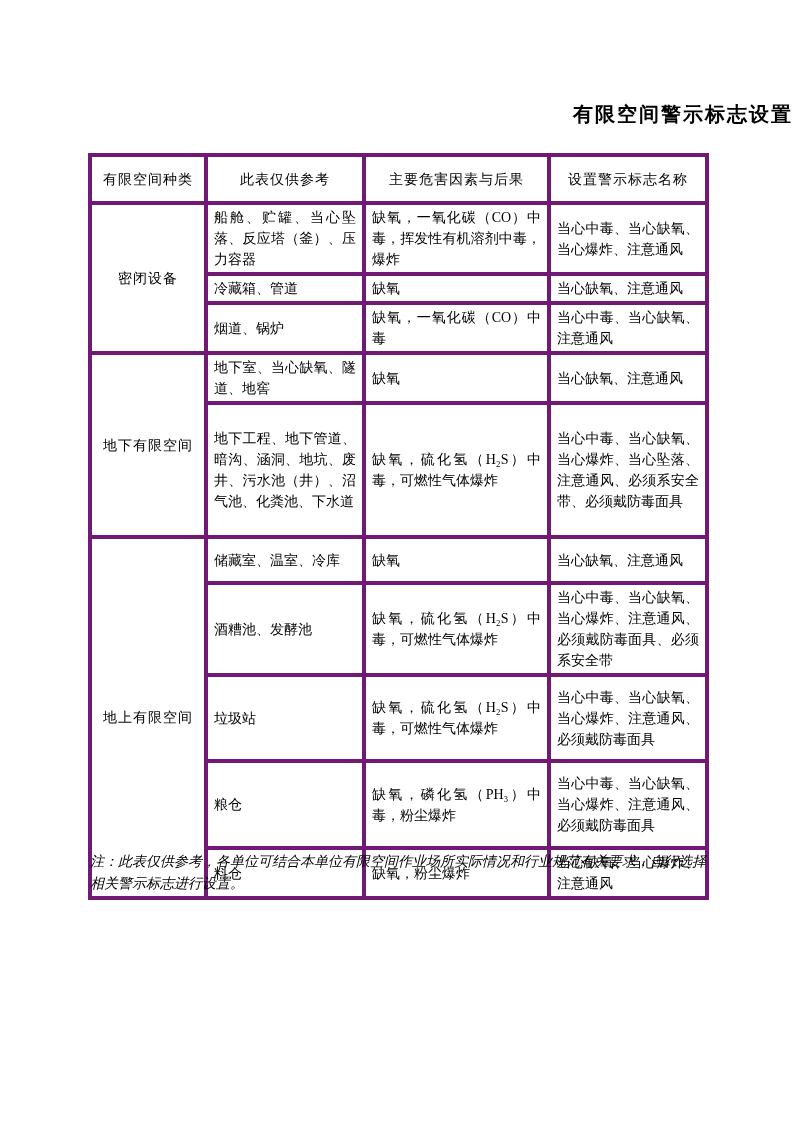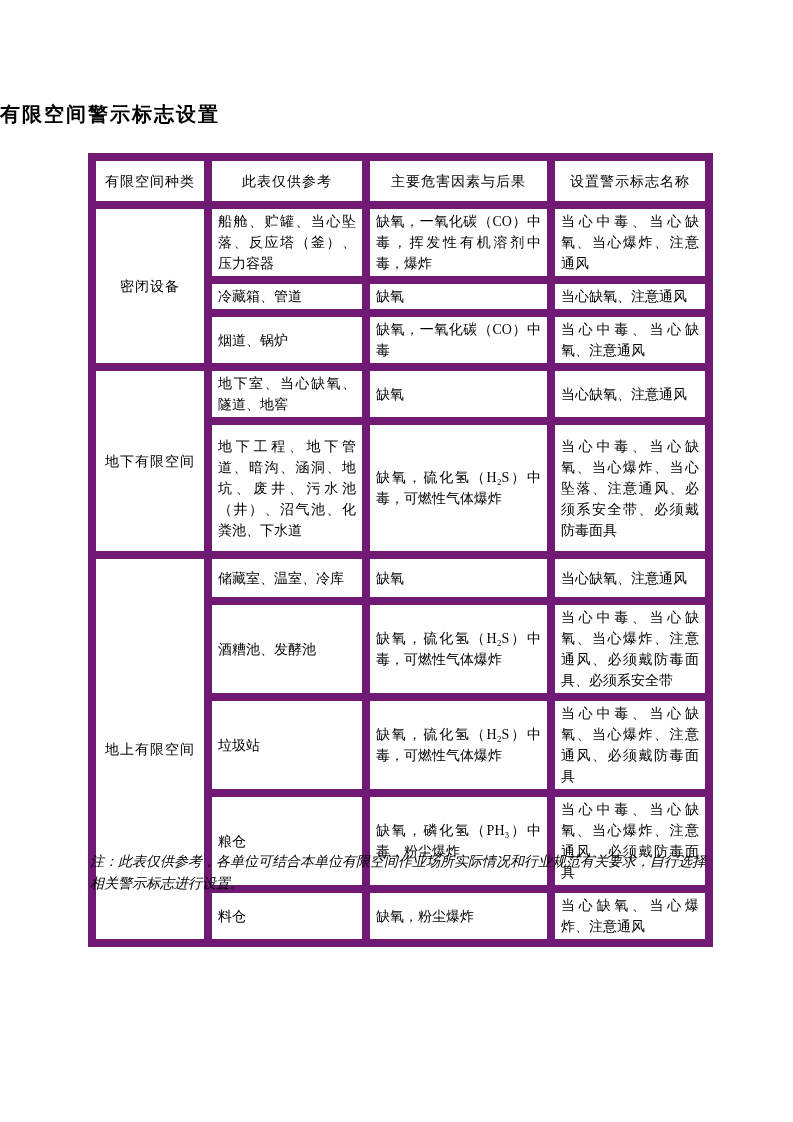--- a/index.html
+++ b/index.html
@@ -15,36 +15,36 @@
     height: 1122px;
     background: #ffffff;
     overflow: hidden;
   }
   .doc-title {
     position: absolute;
     top: 100px;
     left: 0;
     width: 793px;
     margin: 0;
-    text-align: left;
+    text-align: right;
     font-size: 20px;
     font-weight: bold;
     letter-spacing: 2px;
     line-height: 28px;
   }
   table.main-table {
     position: absolute;
     left: 88px;
     top: 153px;
     width: 617px;
     border-collapse: collapse;
     table-layout: fixed;
   }
   .main-table th, .main-table td {
-    border: 8px solid #701a75;
+    border: 4px solid #701a75;
     font-size: 14px;
     line-height: 21px;
     padding: 2px 6px;
     vertical-align: middle;
     font-weight: normal;
     word-break: break-all;
     overflow: hidden;
   }
   .main-table th {
     text-align: center;

